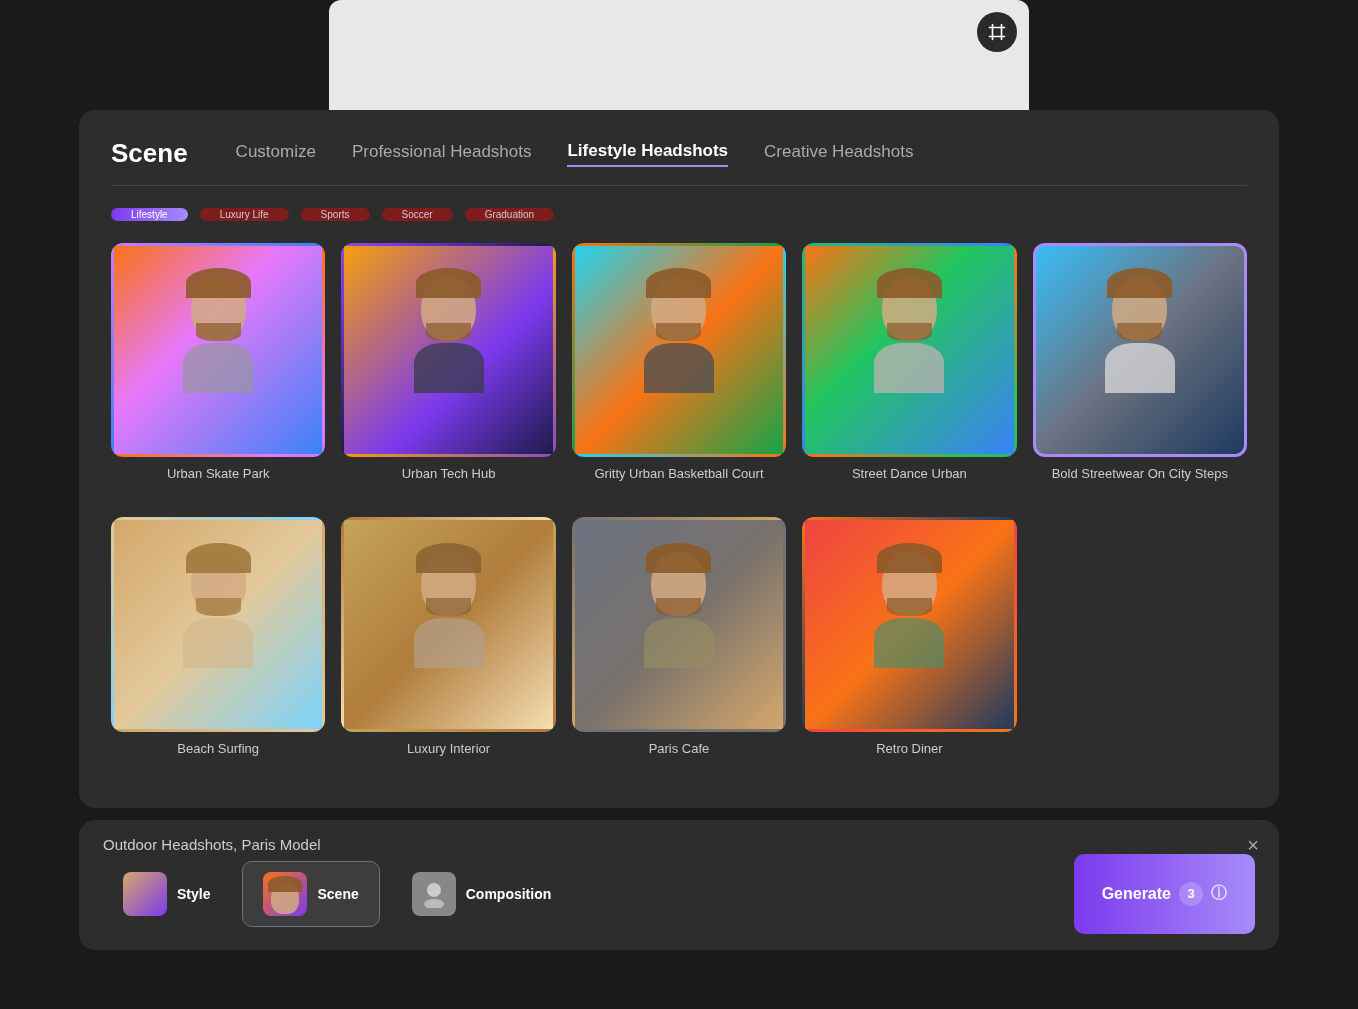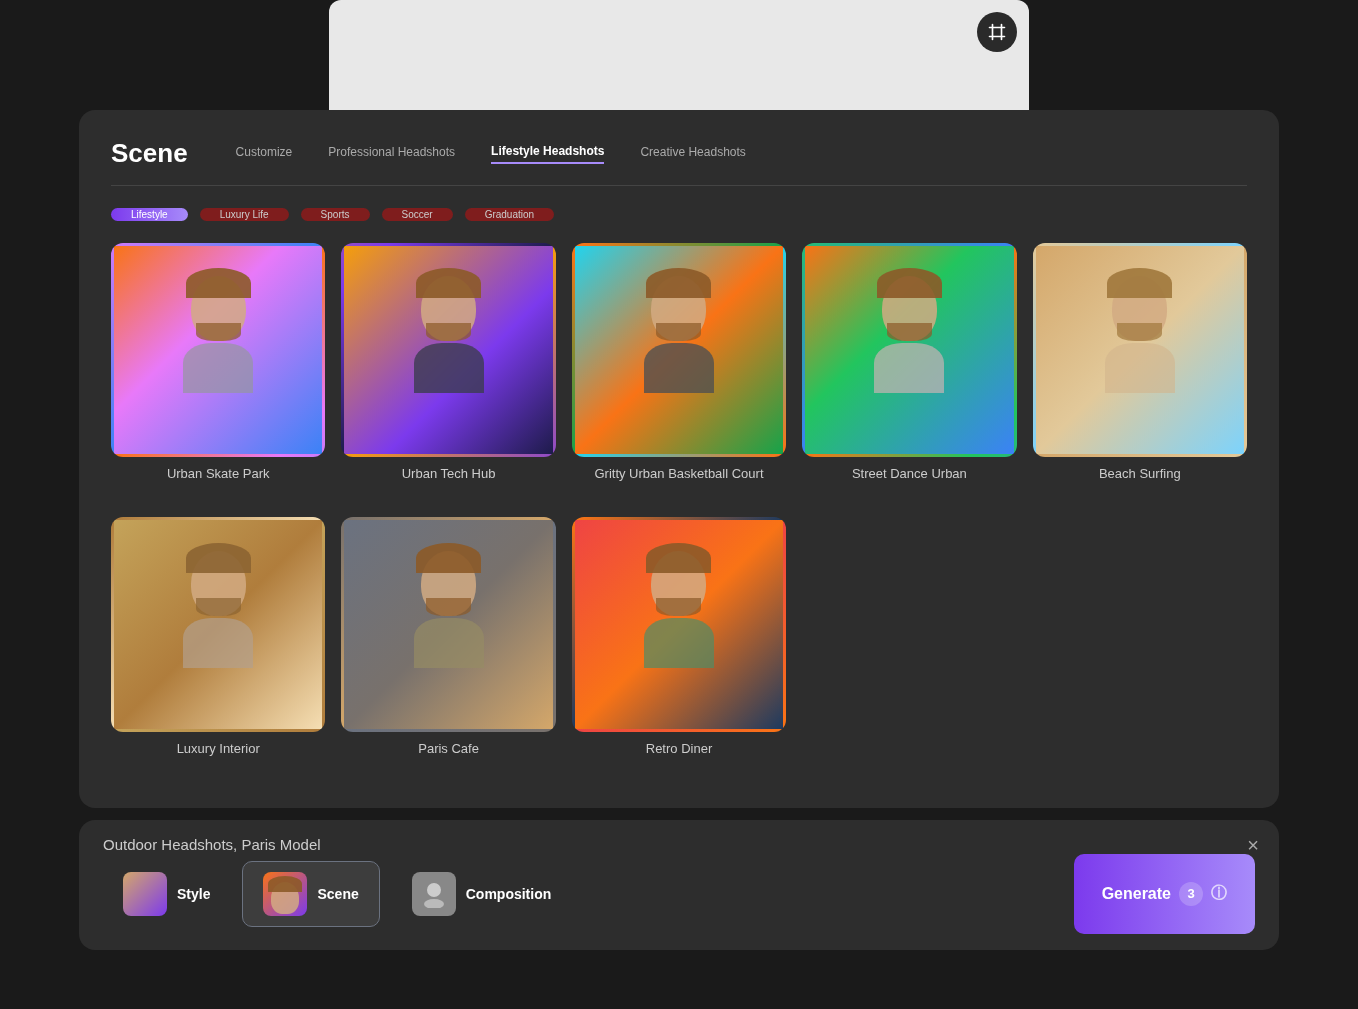--- a/index.html
+++ b/index.html
@@ -60,21 +60,21 @@
     }
 
     .nav-logo {
       font-size: 26px;
       font-weight: 700;
       color: #fff;
       margin-right: 12px;
     }
 
     .nav-item {
-      font-size: 12px;
+      font-size: 17px;
       color: #aaa;
       cursor: pointer;
       padding-bottom: 4px;
       white-space: nowrap;
     }
 
     .nav-item.active {
       color: #fff;
       font-weight: 600;
       border-bottom: 2.5px solid #a78bfa;
@@ -394,20 +394,34 @@
               <div class="face-hair"></div>
               <div class="face-beard"></div>
             </div>
             <div class="face-body" style="background: rgba(200,180,180,0.7);"></div>
           </div>
         </div>
       </div>
       <span class="card-label">Street Dance Urban</span>
     </div>
 
+    <div class="image-card selected">
+      <div class="image-thumb img-bold-streetwear">
+        <div class="portrait-overlay">
+          <div class="face-silhouette">
+            <div class="face-head">
+              <div class="face-hair"></div>
+              <div class="face-beard"></div>
+            </div>
+            <div class="face-body" style="background: rgba(220,220,220,0.75);"></div>
+          </div>
+        </div>
+      </div>
+      <span class="card-label">Bold Streetwear On City Steps</span>
+    </div>
 
     <div class="image-card">
       <div class="image-thumb img-beach">
         <div class="portrait-overlay">
           <div class="face-silhouette">
             <div class="face-head">
               <div class="face-hair" style="background: rgba(160,120,60,0.9);"></div>
               <div class="face-beard" style="background: rgba(160,120,60,0.7);"></div>
             </div>
             <div class="face-body" style="background: rgba(210,180,140,0.6);"></div>

